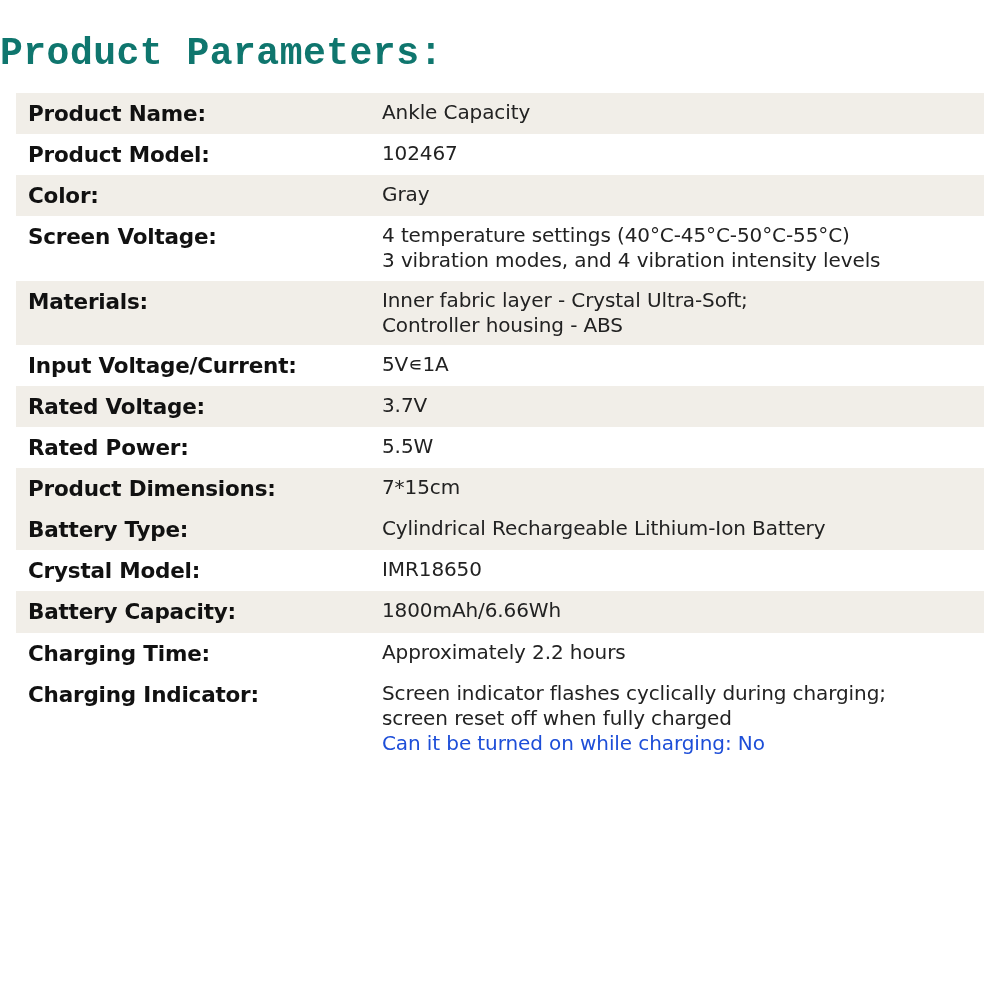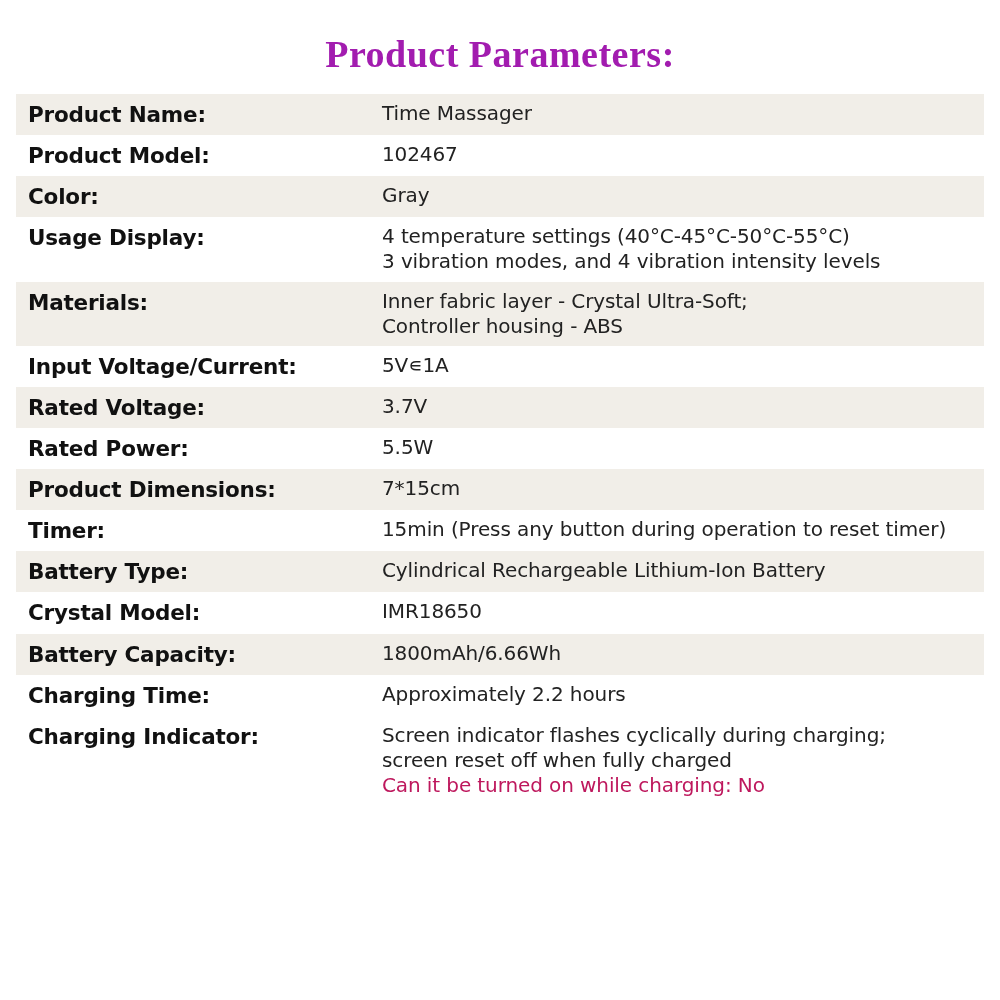--- a/index.html
+++ b/index.html
@@ -13,28 +13,28 @@
     font-family: "DejaVu Sans", "Liberation Sans", sans-serif;
     -webkit-font-smoothing: antialiased;
   }
   .page {
     width: 1000px;
     height: 1000px;
     box-sizing: border-box;
     position: relative;
   }
   .title {
-    text-align: center;
-    color: #a21caf;
+    text-align: left;
+    color: #0f766e;
     font-size: 38px;
     font-weight: bold;
     letter-spacing: 0.5px;
     padding-top: 32px;
     padding-bottom: 18px;
-    font-family: Liberation Serif, serif;
+    font-family: Liberation Mono, monospace;
   }
   .table {
     width: 968px;
     margin: 0 auto;
     border-collapse: collapse;
     table-layout: fixed;
   }
   .table tr {
     vertical-align: top;
     margin-left: 40px;
@@ -62,50 +62,50 @@
     font-size: 20px;
     color: #222222;
     padding-left: 10px;
     letter-spacing: -0.1px;
   }
   .value .line {
     display: block;
     white-space: nowrap;
   }
   .value .red {
-    color: #be185d;
+    color: #1d4ed8;
   }
 </style>
 </head>
 <body>
 
 <div class="page">
   <div class="title">Product Parameters:</div>
   <table class="table">
     <tbody>
         <tr class="row-alt">
           <td class="label">Product Name:</td>
           <td class="value">
-            <span class="line">Time Massager</span>
+            <span class="line">Ankle Capacity</span>
           </td>
         </tr>
         <tr class="row-plain">
           <td class="label">Product Model:</td>
           <td class="value">
             <span class="line">102467</span>
           </td>
         </tr>
         <tr class="row-alt">
           <td class="label">Color:</td>
           <td class="value">
             <span class="line">Gray</span>
           </td>
         </tr>
         <tr class="row-plain">
-          <td class="label">Usage Display:</td>
+          <td class="label">Screen Voltage:</td>
           <td class="value">
             <span class="line">4 temperature settings (40°C-45°C-50°C-55°C)</span>
             <span class="line">3 vibration modes, and 4 vibration intensity levels</span>
           </td>
         </tr>
         <tr class="row-alt">
           <td class="label">Materials:</td>
           <td class="value">
             <span class="line">Inner fabric layer - Crystal Ultra-Soft;</span>
             <span class="line">Controller housing - ABS</span>
@@ -126,26 +126,20 @@
         <tr class="row-plain">
           <td class="label">Rated Power:</td>
           <td class="value">
             <span class="line">5.5W</span>
           </td>
         </tr>
         <tr class="row-alt">
           <td class="label">Product Dimensions:</td>
           <td class="value">
             <span class="line">7*15cm</span>
-          </td>
-        </tr>
-        <tr class="row-plain">
-          <td class="label">Timer:</td>
-          <td class="value">
-            <span class="line">15min (Press any button during operation to reset timer)</span>
           </td>
         </tr>
         <tr class="row-alt">
           <td class="label">Battery Type:</td>
           <td class="value">
             <span class="line">Cylindrical Rechargeable Lithium-Ion Battery</span>
           </td>
         </tr>
         <tr class="row-plain">
           <td class="label">Crystal Model:</td>

